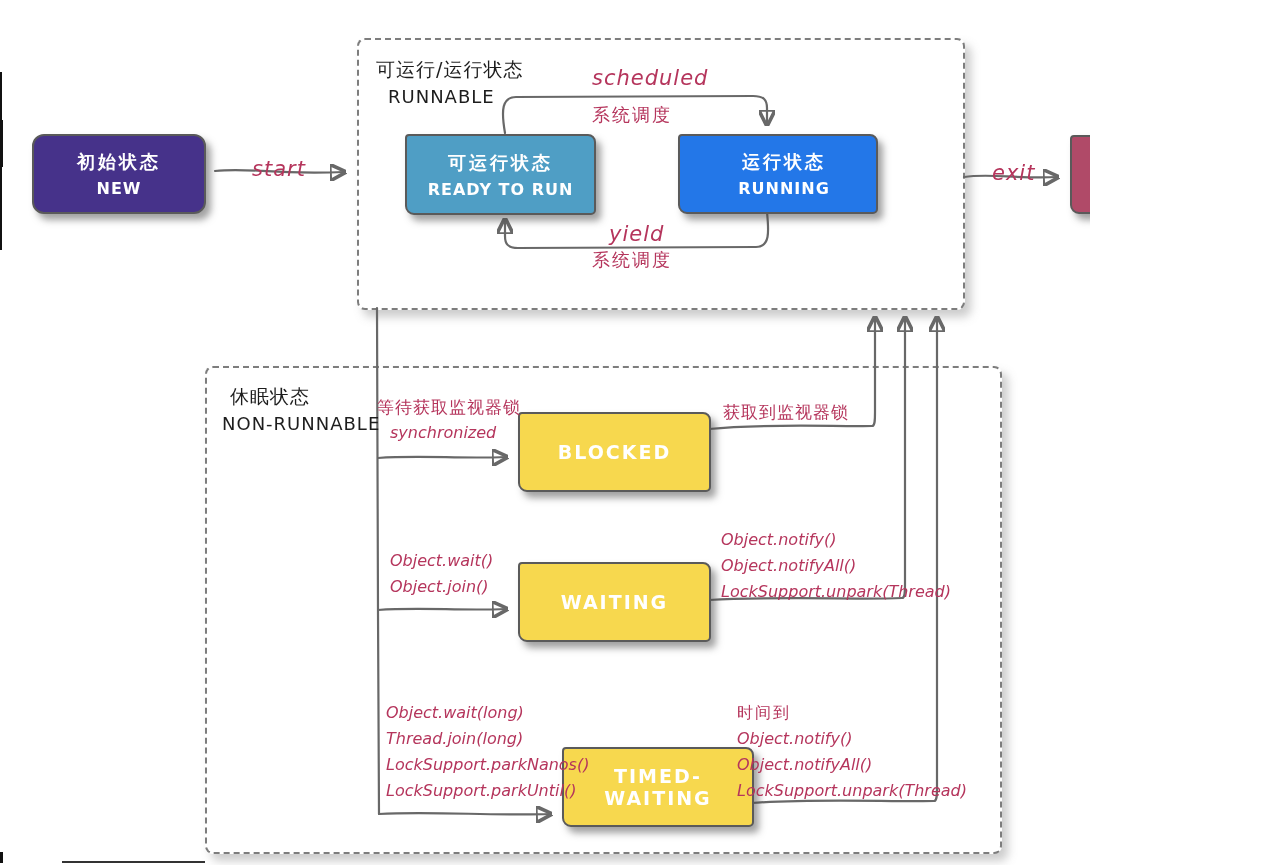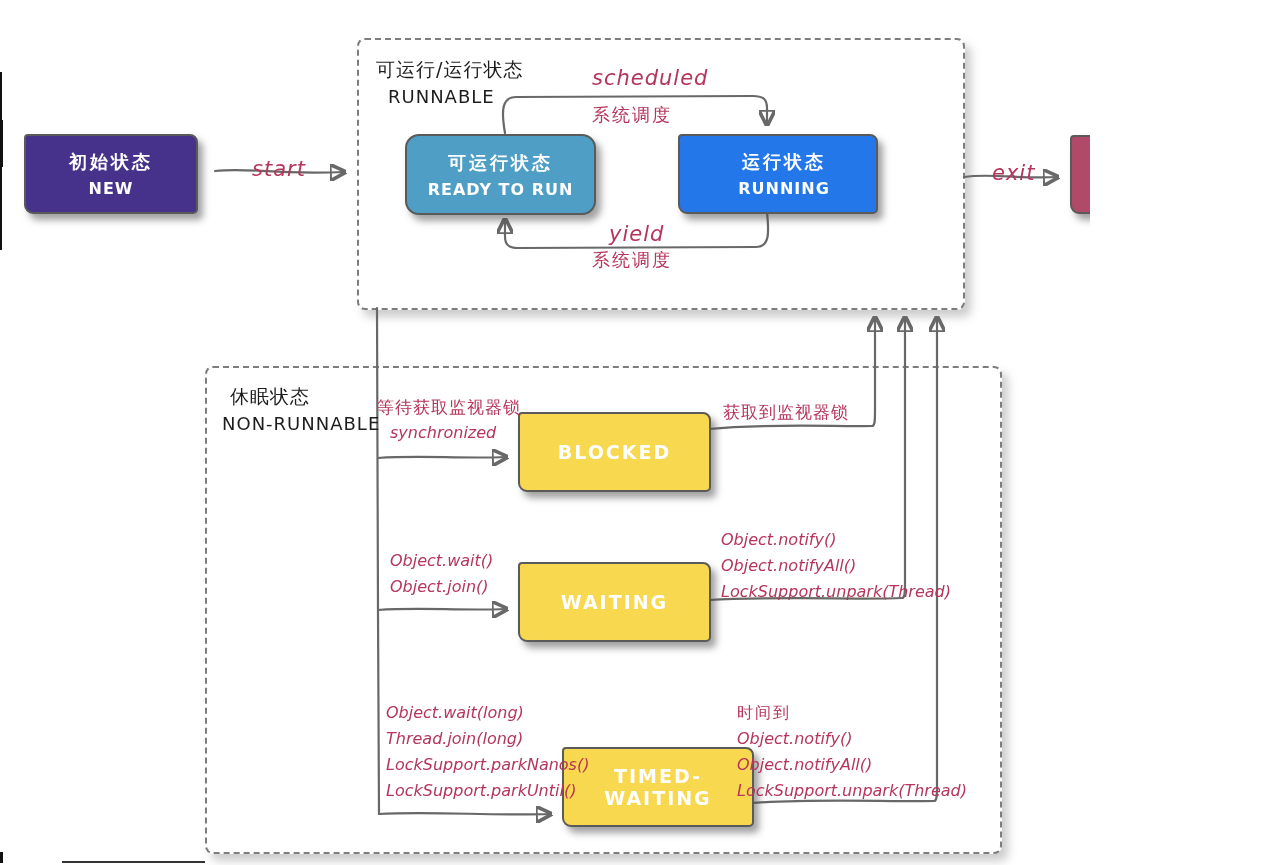--- a/index.html
+++ b/index.html
@@ -22,21 +22,21 @@
     position:absolute; display:flex; flex-direction:column;
     align-items:center; justify-content:center; color:#fff;
     border:2.5px solid #5a5a5a; border-radius:4px 8px 5px 9px;
     box-shadow:5px 6px 7px rgba(70,70,70,0.5);
     text-align:center;
   }
   .state-box .cn { font-size:18px; font-weight:bold; letter-spacing:3px; }
   .state-box .en { font-size:16px; font-weight:bold; letter-spacing:1px; margin-top:5px; }
   .state-box .single { font-size:19px; font-weight:bold; letter-spacing:2px; }
   .box-new        { background:var(--c-new); }
-  .box-ready      { background:var(--c-ready);border-radius:14px; }
+  .box-ready      { background:var(--c-ready); }
   .box-running    { background:var(--c-running);padding-left:12px; }
   .box-terminated { background:var(--c-terminated); }
   .box-sleep      { background:var(--c-sleep); }
 
   
   .red-label { position:absolute; color:var(--c-label_red); white-space:nowrap; }
   .rl-big   { font-size:21px; font-style:italic; letter-spacing:1px; }
   .rl-cn    { font-size:18px; letter-spacing:2px; }
   .rl-cn-sm { font-size:17px; letter-spacing:1px; }
   .rl-code  { font-size:16px; font-style:italic; line-height:26px; }
@@ -78,21 +78,21 @@
 
   <div class="group-label" style="left:376px; top:55px;">
     <span class="cn">可运行/运行状态</span>
     <span class="en" style="padding-left:12px;">RUNNABLE</span>
   </div>
   <div class="group-label" style="left:222px; top:382px;">
     <span class="cn" style="padding-left:8px;">休眠状态</span>
     <span class="en">NON-RUNNABLE</span>
   </div>
 
-  <div class="state-box box-new" style="left:24px; top:134px; width:170px; height:76px;">
+  <div class="state-box box-new" style="left:32px; top:134px; width:170px; height:76px;border-radius:12px;">
     <span class="cn">初始状态</span>
     <span class="en">NEW</span>
   </div>
   <div class="state-box box-ready" style="left:405px; top:134px; width:187px; height:77px;">
     <span class="cn">可运行状态</span>
     <span class="en">READY TO RUN</span>
   </div>
   <div class="state-box box-running" style="left:678px; top:134px; width:184px; height:76px;">
     <span class="cn">运行状态</span>
     <span class="en">RUNNING</span>

